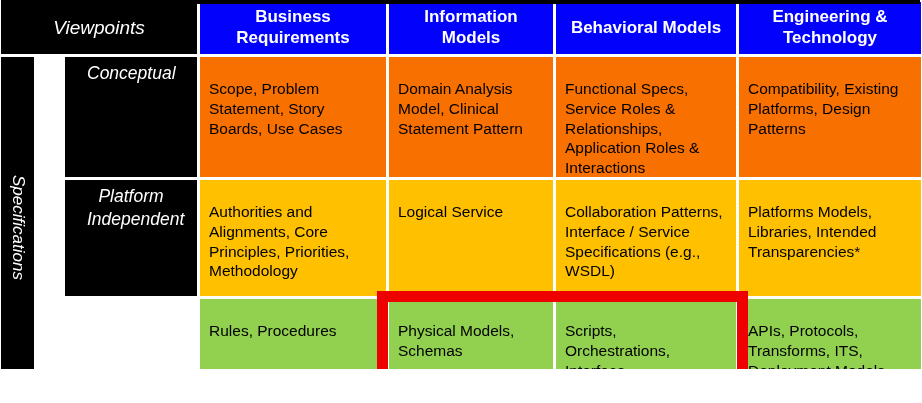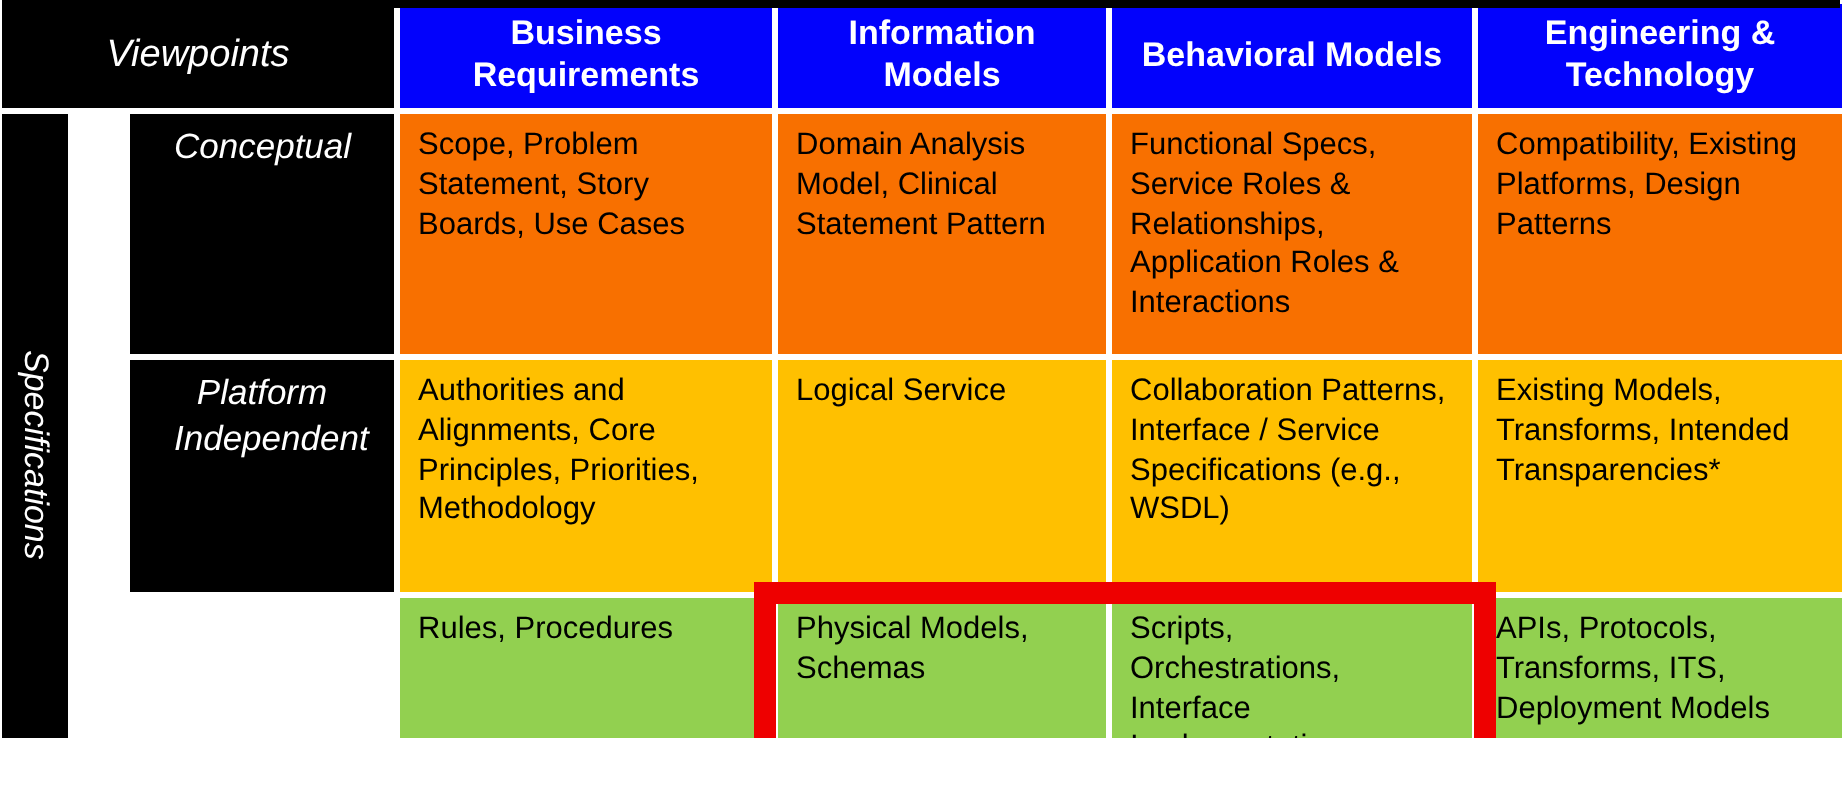--- a/index.html
+++ b/index.html
@@ -45,21 +45,21 @@
   .side span{writing-mode:vertical-rl;}
   .rhead{
     grid-column:2;
     background:var(--black_bg,#000);
     color:#fff;font-style:italic;font-size:17.5px;line-height:1.3;
     text-align:center;padding:5px 22px 0 22px;box-sizing:border-box;margin-left:28px;
   }
   .cell{
     color:var(--cell_text,#000);
     font-size:15.5px;line-height:1.28;
-    padding:6px 10px 0 9px;box-sizing:border-box;
+    padding:22px 10px 0 9px;box-sizing:border-box;
   }
   .r1{background:var(--row1_bg,#f87000);}
   .r2{background:var(--row2_bg,#ffc000);}
   .r3{background:var(--row3_bg,#92d050);}
   .highlight-rect{
     position:absolute;
     left:377px;top:291px;width:371px;height:112px;
     border:11px solid var(--highlight,#ee0000);
     box-sizing:border-box;
     z-index:5;
@@ -101,21 +101,21 @@
     <div class="cell r1" style="grid-row:2;grid-column:4">Domain Analysis Model, Clinical Statement Pattern</div>
     <div class="cell r1" style="grid-row:2;grid-column:5">Functional Specs, Service Roles &amp; Relationships, Application Roles &amp; Interactions</div>
     <div class="cell r1" style="grid-row:2;grid-column:6">Compatibility, Existing Platforms, Design Patterns</div>
 
     <div class="rhead" style="grid-row:3">
       <span>Platform Independent</span>
     </div>
     <div class="cell r2" style="grid-row:3;grid-column:3">Authorities and Alignments,  Core Principles, Priorities, Methodology</div>
     <div class="cell r2" style="grid-row:3;grid-column:4">Logical Service</div>
     <div class="cell r2" style="grid-row:3;grid-column:5">Collaboration Patterns, Interface / Service Specifications  (e.g., WSDL)</div>
-    <div class="cell r2" style="grid-row:3;grid-column:6">Existing Models, Transforms, Intended Transparencies*</div>
+    <div class="cell r2" style="grid-row:3;grid-column:6">Platforms Models, Libraries, Intended Transparencies*</div>
 
     <div class="cell r3" style="grid-row:4;grid-column:3">Rules, Procedures</div>
     <div class="cell r3" style="grid-row:4;grid-column:4">Physical Models, Schemas</div>
     <div class="cell r3" style="grid-row:4;grid-column:5">Scripts, Orchestrations, Interface Implementations</div>
     <div class="cell r3" style="grid-row:4;grid-column:6">APIs, Protocols, Transforms, ITS, Deployment Models</div>
 
   </div>
 
   <div class="highlight-rect"></div>
 </div>

